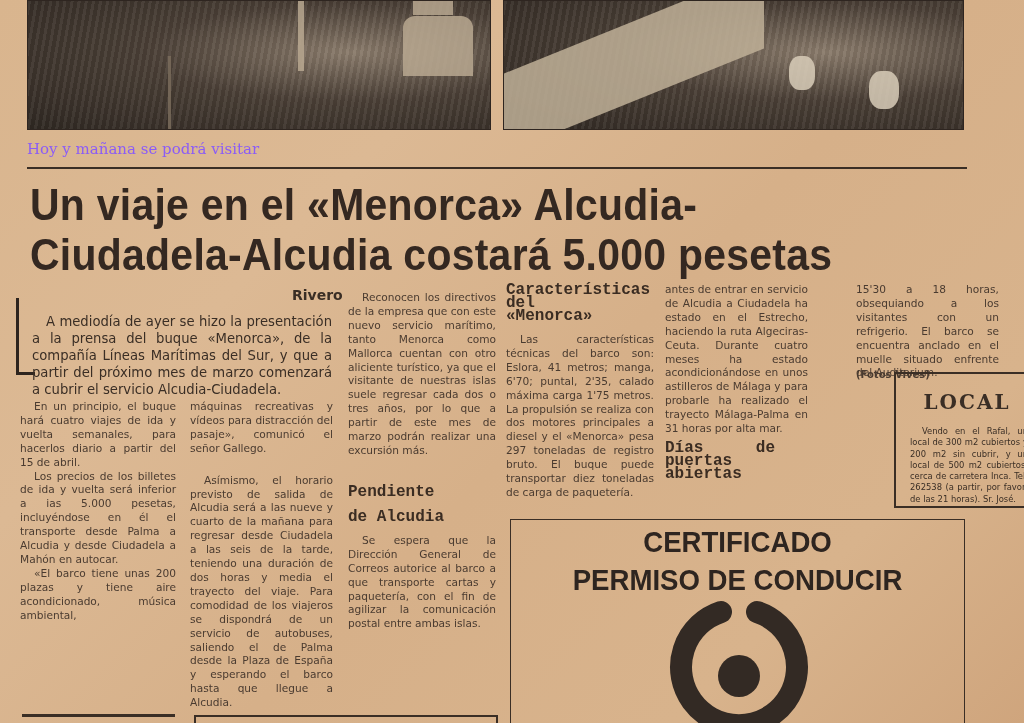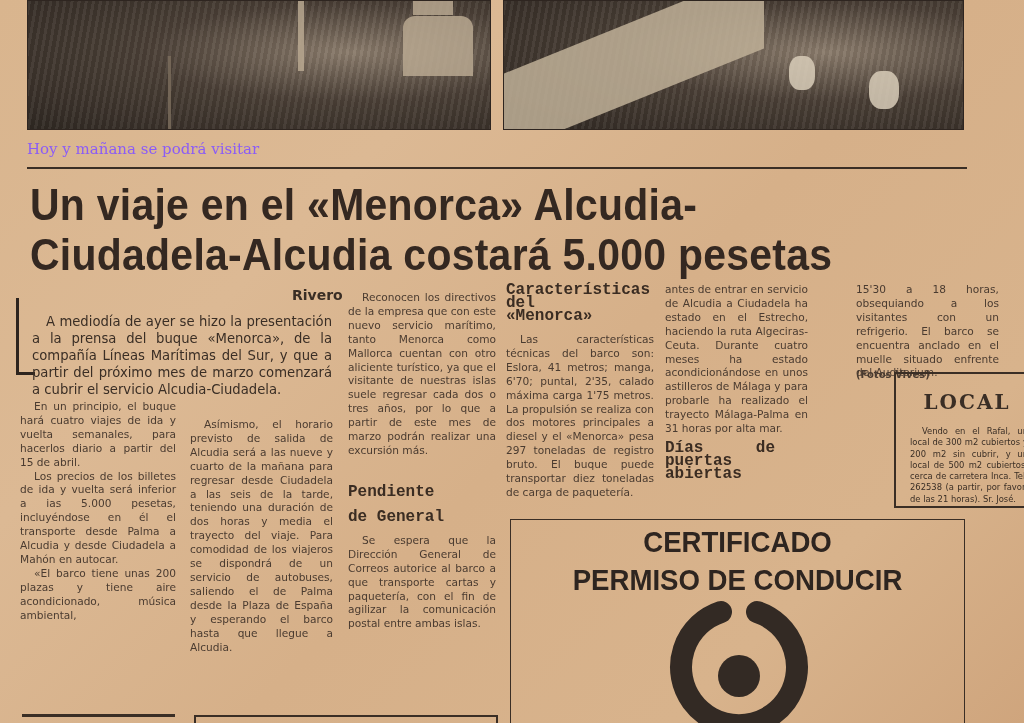--- a/index.html
+++ b/index.html
@@ -93,28 +93,29 @@
 <div class="lead" style="text-indent:14px;">A mediodía de ayer se hizo la presentación a la prensa del buque «Menorca», de la compañía Líneas Marítimas del Sur, y que a partir del próximo mes de marzo comenzará a cubrir el servicio Alcudia-Ciudadela.</div>
 
 <div class="col" style="left:20px; top:400px; width:156px;">
   <p>En un principio, el buque hará cuatro viajes de ida y vuelta semanales, para hacerlos diario a partir del 15 de abril.</p>
   <p>Los precios de los billetes de ida y vuelta será inferior a ias 5.000 pesetas, incluyéndose en él el transporte desde Palma a Alcudia y desde Ciudadela a Mahón en autocar.</p>
   <p>«El barco tiene unas 200 plazas y tiene aire acondicionado, música ambiental,</p>
 </div>
 <div class="rule" style="left:22px; top:714px; width:153px; height:3px;"></div>
 
 <div class="col" style="left:190px; top:400px; width:143px;">
+  <p style="text-indent:0;">máquinas recreativas y vídeos para distracción del pasaje», comunicó el señor Gallego.</p>
   <p class="sp" style="margin-top:18px;">Asímismo, el horario previsto de salida de Alcudia será a las nueve y cuarto de la mañana para regresar desde Ciudadela a las seis de la tarde, teniendo una duración de dos horas y media el trayecto del viaje. Para comodidad de los viajeros se dispondrá de un servicio de autobuses, saliendo el de Palma desde la Plaza de España y esperando el barco hasta que llegue a Alcudia.</p>
 
 </div>
 
 <div class="col" style="left:348px; top:283px; width:148px;">
   <p class="sp" style="margin-top:8px;">Reconocen los directivos de la empresa que con este nuevo servicio marítimo, tanto Menorca como Mallorca cuentan con otro aliciente turístico, ya que el visitante de nuestras islas suele regresar cada dos o tres años, por lo que a partir de este mes de marzo podrán realizar una excursión más.</p>
   <div class="subhead" style="margin-top:28px;">Pendiente</div>
-  <div class="subhead" style="margin-top:12px;">de General</div>
+  <div class="subhead" style="margin-top:12px;">de Alcudia</div>
   <p>Se espera que la Dirección General de Correos autorice al barco a que transporte cartas y paquetería, con el fin de agilizar la comunicación postal entre ambas islas.</p>
 </div>
 
 <div class="col" style="left:506px; top:284px; width:148px;">
   <div class="subhead" style="margin-top:0; width:100px;">Características del «Menorca»</div>
   <p>Las características técnicas del barco son: Eslora, 41 metros; manga, 6'70; puntal, 2'35, calado máxima carga 1'75 metros. La propulsión se realiza con dos motores principales a diesel y el «Menorca» pesa 297 toneladas de registro bruto. El buque puede transportar diez toneladas de carga de paquetería.</p>
 </div>
 
 <div class="col" style="left:665px; top:283px; width:143px;">
   <p style="text-indent:0;">antes de entrar en servicio de Alcudia a Ciudadela ha estado en el Estrecho, haciendo la ruta Algeciras-Ceuta. Durante cuatro meses ha estado acondicionándose en unos astilleros de Málaga y para probarle ha realizado el trayecto Málaga-Palma en 31 horas por alta mar.</p>

